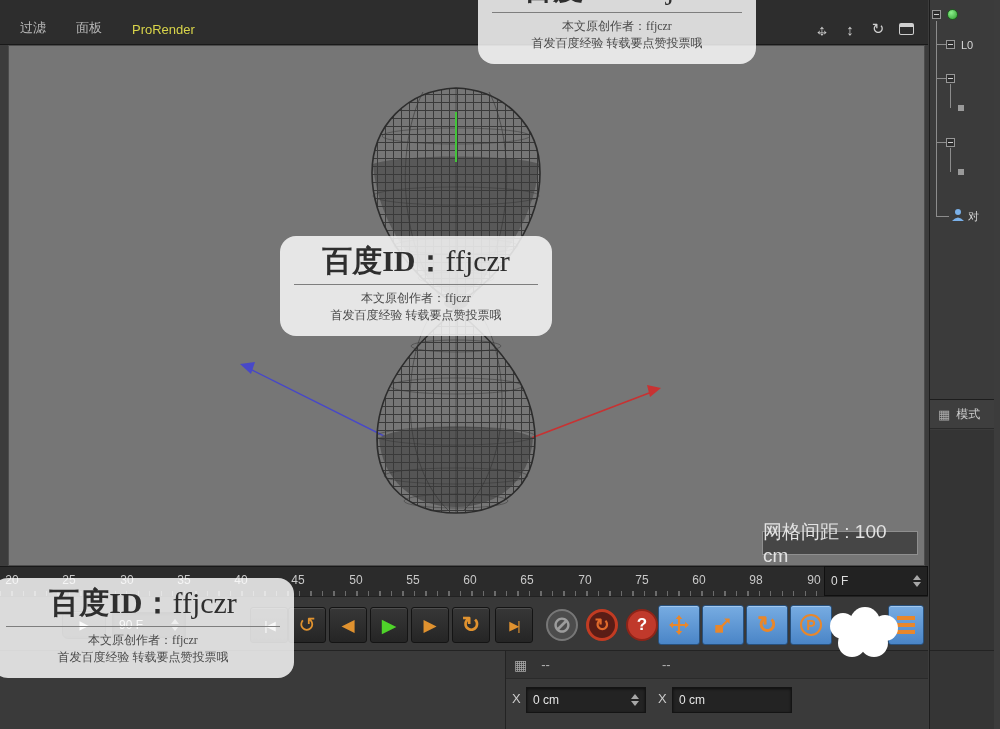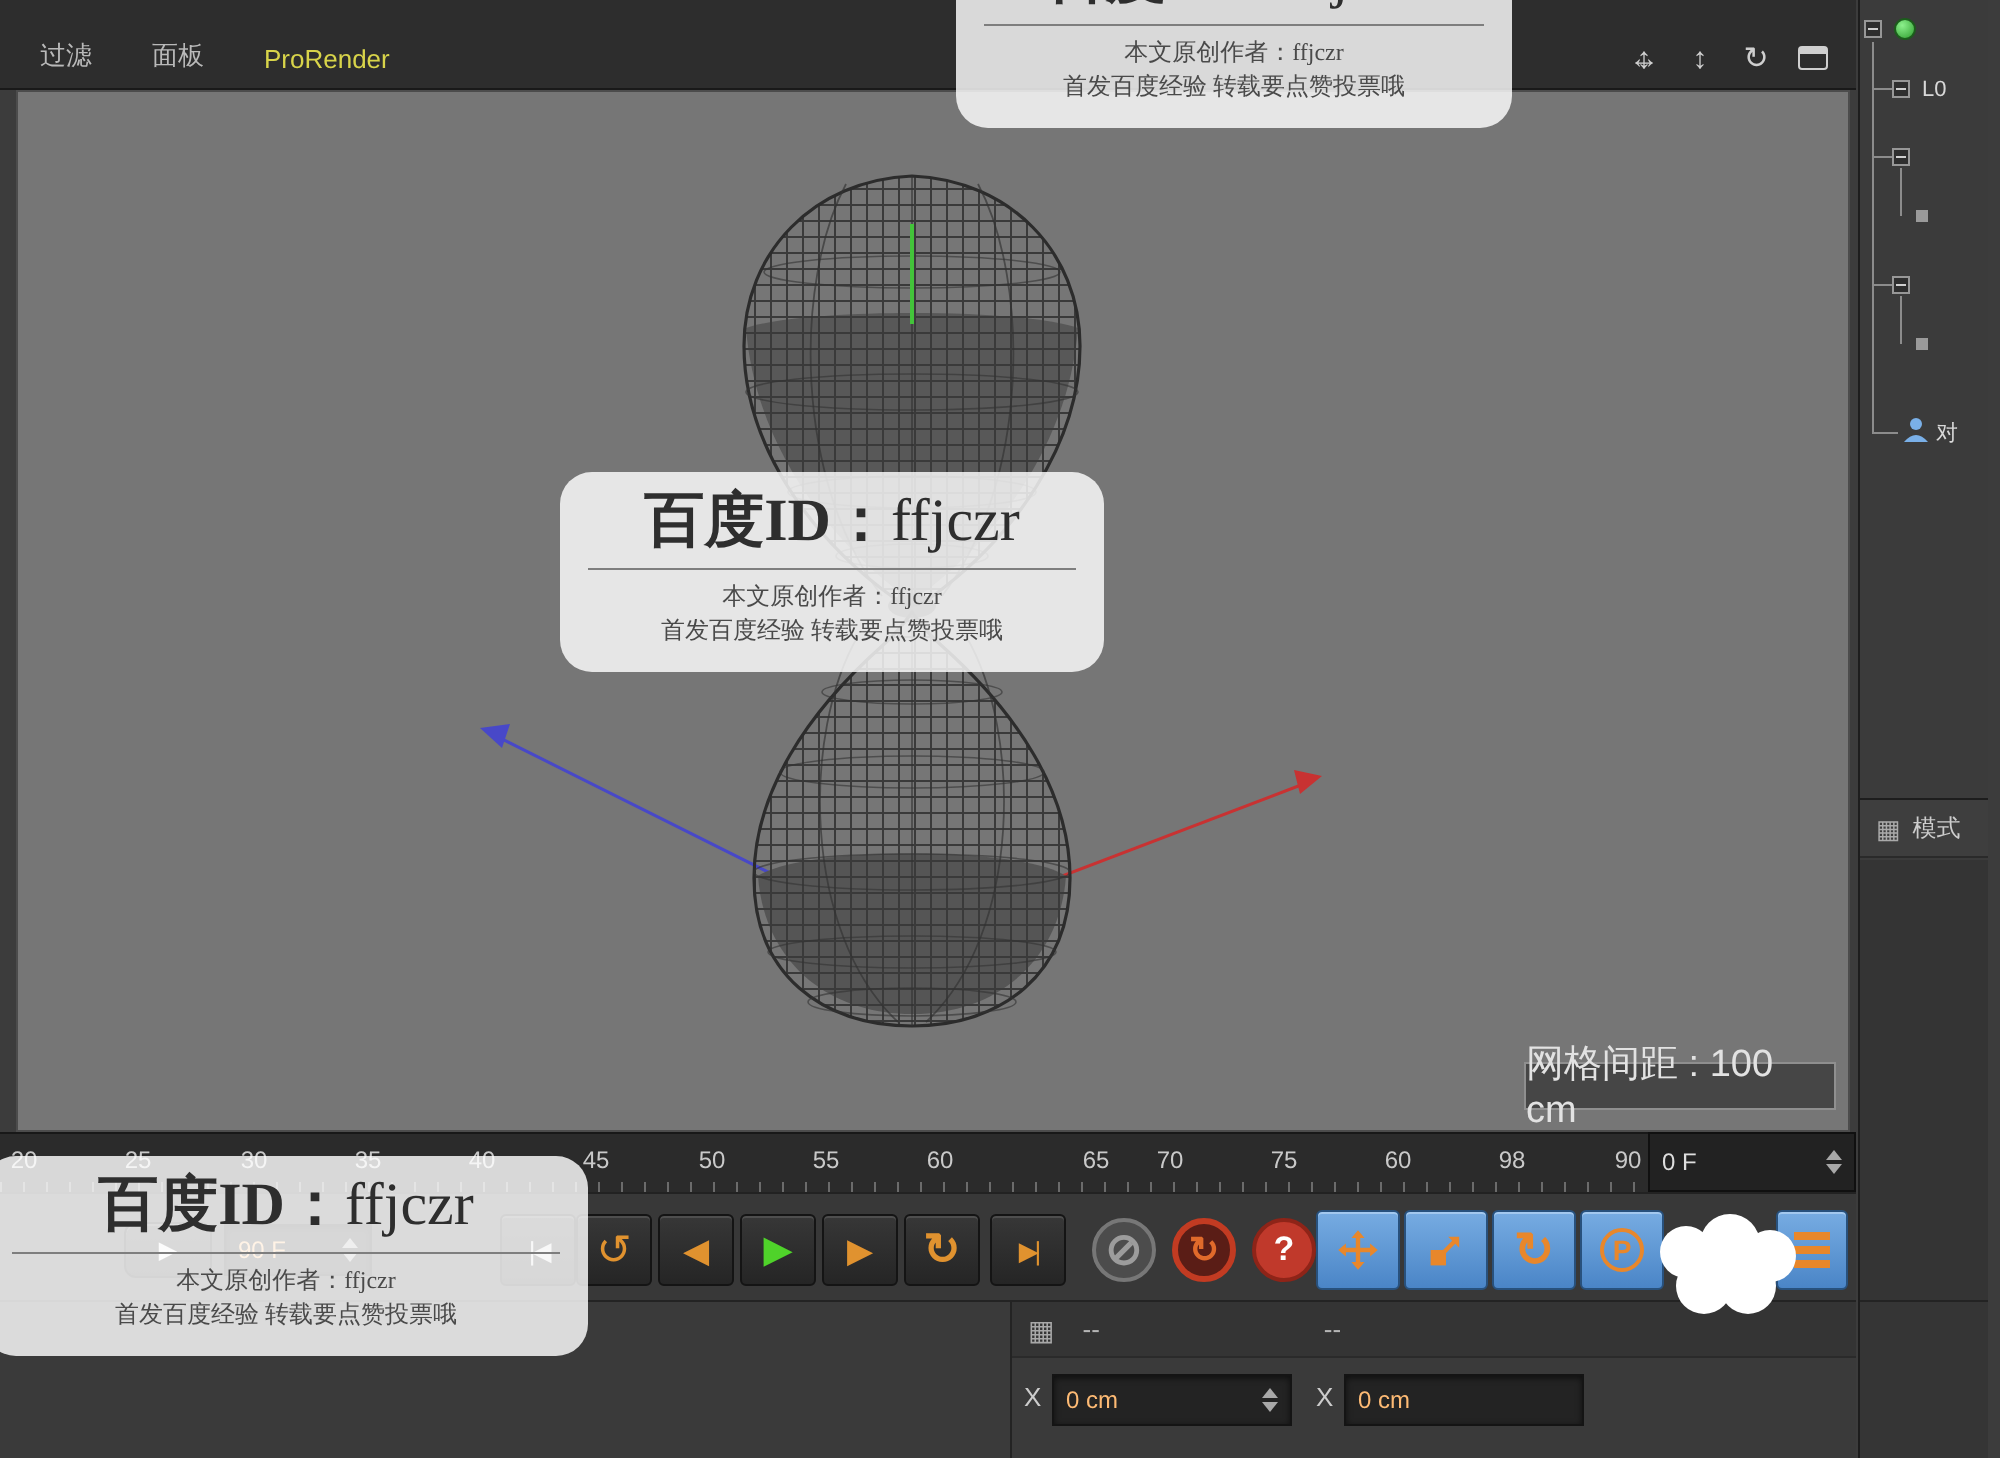--- a/index.html
+++ b/index.html
@@ -69,21 +69,21 @@
     background:#222; border:1px solid #101010; color:#dedede; font-size:12px;
     display:flex; align-items:center; padding:0 6px;
   }
 
   
   .stepper{ margin-left:auto; display:flex; flex-direction:column; gap:2px; }
   .tri-up{ width:0;height:0;border-left:4px solid transparent;border-right:4px solid transparent;border-bottom:5px solid #a8a8a8; }
   .tri-dn{ width:0;height:0;border-left:4px solid transparent;border-right:4px solid transparent;border-top:5px solid #a8a8a8; }
   .field{
     background:#232323; border:1px solid #141414; box-shadow:inset 0 1px 3px rgba(0,0,0,.6);
-    color:#fdba74; font-size:12px; display:flex; align-items:center; padding:0 6px;
+    color:#e5e5e5; font-size:12px; display:flex; align-items:center; padding:0 6px;
   }
 
   
   #transport{
     position:absolute; left:0; top:596px; width:928px; height:54px;
     background:#383838; border-top:1px solid #222;
   }
   .tbtn{
     position:absolute; top:10px; width:38px; height:36px;
     background:linear-gradient(#373737,#252525); border:1px solid #141414;
@@ -234,21 +234,21 @@
 <div id="ruler">
   <span class="tick" style="left:12px">20</span>
   <span class="tick" style="left:69px">25</span>
   <span class="tick" style="left:127px">30</span>
   <span class="tick" style="left:184px">35</span>
   <span class="tick" style="left:241px">40</span>
   <span class="tick" style="left:298px">45</span>
   <span class="tick" style="left:356px">50</span>
   <span class="tick" style="left:413px">55</span>
   <span class="tick" style="left:470px">60</span>
-  <span class="tick" style="left:548px">65</span>
+  <span class="tick" style="left:527px">65</span>
   <span class="tick" style="left:585px">70</span>
   <span class="tick" style="left:642px">75</span>
   <span class="tick" style="left:699px">60</span>
   <span class="tick" style="left:756px">98</span>
   <span class="tick" style="left:814px">90</span>
 </div>
 <div id="frame-field">
   <span>0 F</span>
   <span class="stepper">
       <span class="tri-up"></span>

